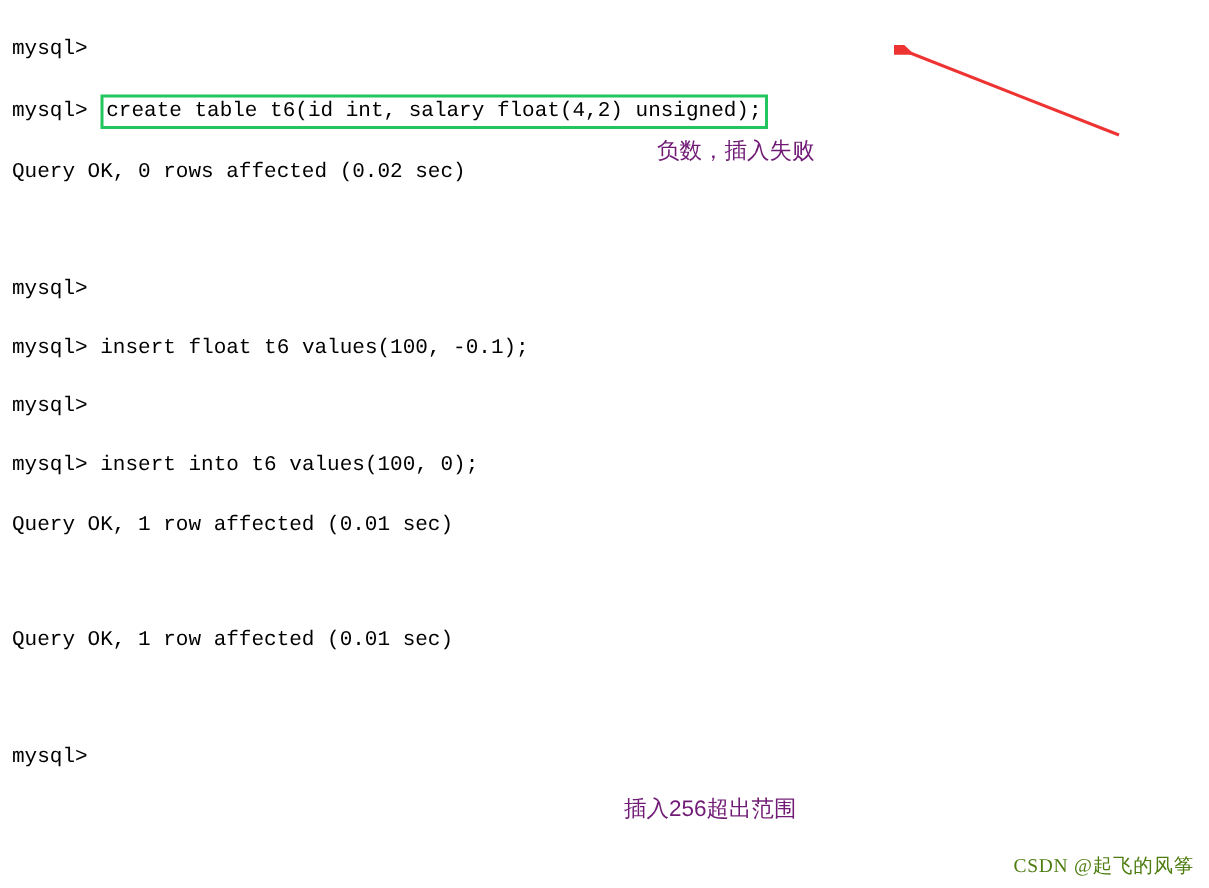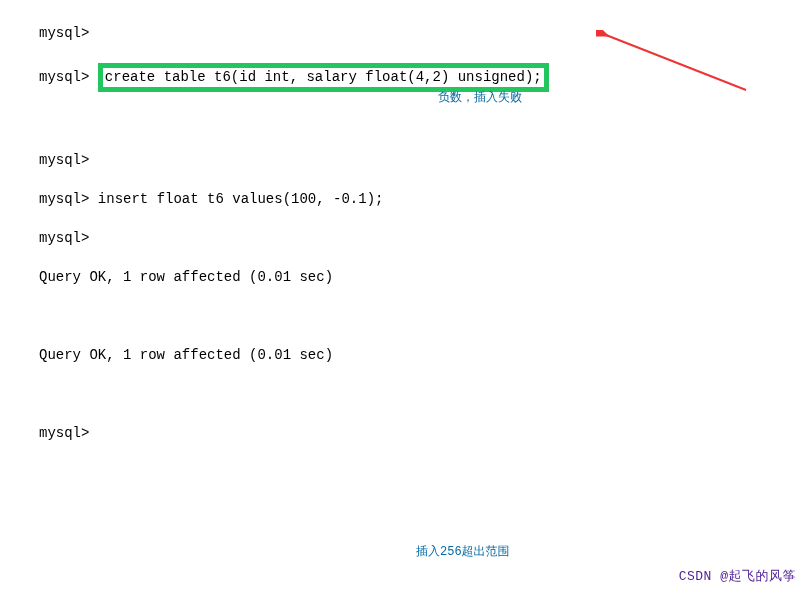--- a/index.html
+++ b/index.html
@@ -16,73 +16,74 @@
       color: #000000;
       position: relative;
       width: 806px;
       height: 592px;
       overflow: hidden;
     }
     .terminal {
       white-space: pre;
     }
     .highlight-box {
-      border: 5px solid #22c55e;
+      border: 2px solid #22c55e;
       display: inline-block;
       padding: 0 2px;
       position: relative;
       font-family: Liberation Mono, monospace;
     }
     .annotation {
-      color: #0369a1;
+      color: #701a75;
       position: absolute;
-      font-family: Liberation Mono, monospace;
-      font-size: 12px;
+      font-family: Liberation Sans, sans-serif;
+      font-size: 15px;
     }
     .annotation1 {
       top: 90px;
       left: 438px;
     }
     .annotation2 {
-      top: 544px;
+      top: 529px;
       left: 416px;
     }
     .arrow {
       position: absolute;
       top: 30px;
       left: 596px;
       width: 160px;
       height: 70px;
       pointer-events: none;
     }
     .watermark {
       position: absolute;
       bottom: 6px;
       right: 10px;
-      color: #4c1d95;
-      font-family: Liberation Mono, monospace;
+      color: #4d7c0f;
+      font-family: Liberation Serif, serif;
       font-size: 13px;
       letter-spacing: 0.5px;
     }
     .line {
       display: block;
       min-height: 19px;
-      margin-left: 31px;
     }
   </style>
 </head>
 <body>
 
 <div class="terminal">
 <span class="line"><span>mysql&gt;</span></span>
 <span class="line"><span>mysql&gt;</span> <span class="highlight-box"><span>create table t6(id int, salary float(4,2) unsigned);</span></span></span>
+<span class="line">Query OK, 0 rows affected (0.02 sec)</span>
 <span class="line"></span>
 <span class="line"><span>mysql&gt;</span></span>
 <span class="line"><span>mysql&gt;</span> <span>insert float t6 values(100, -0.1);</span></span>
 <span class="line"><span>mysql&gt;</span></span>
+<span class="line"><span>mysql&gt;</span> <span>insert into t6 values(100, 0);</span></span>
 <span class="line">Query OK, 1 row affected (0.01 sec)</span>
 <span class="line"></span>
 <span class="line">Query OK, 1 row affected (0.01 sec)</span>
 <span class="line"></span>
 <span class="line"><span>mysql&gt;</span></span>
 
 
 
 
 

